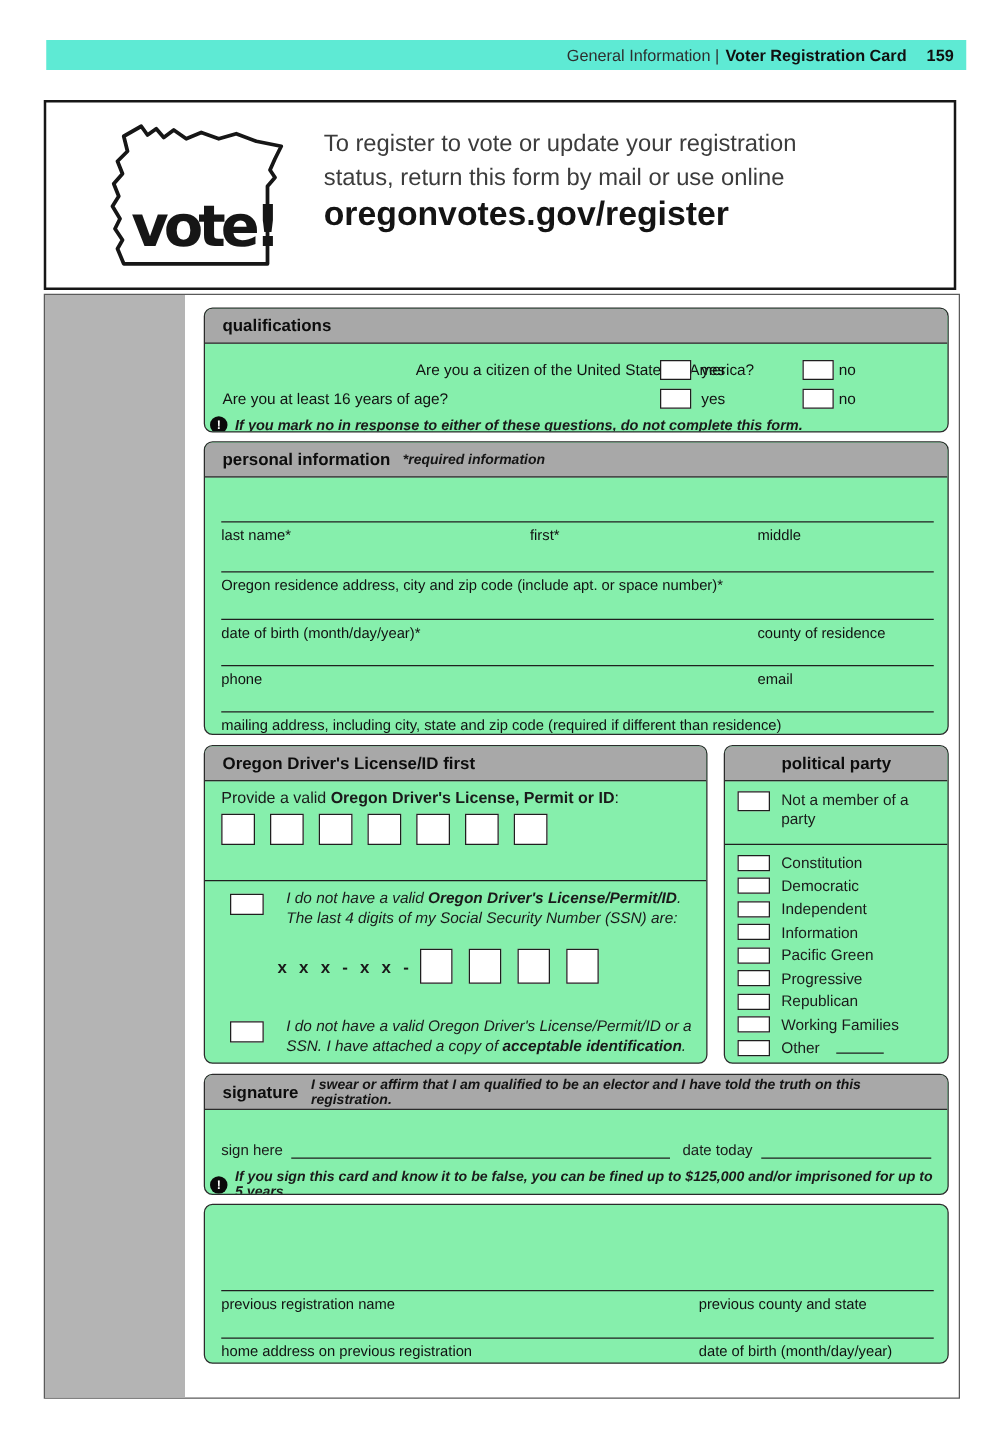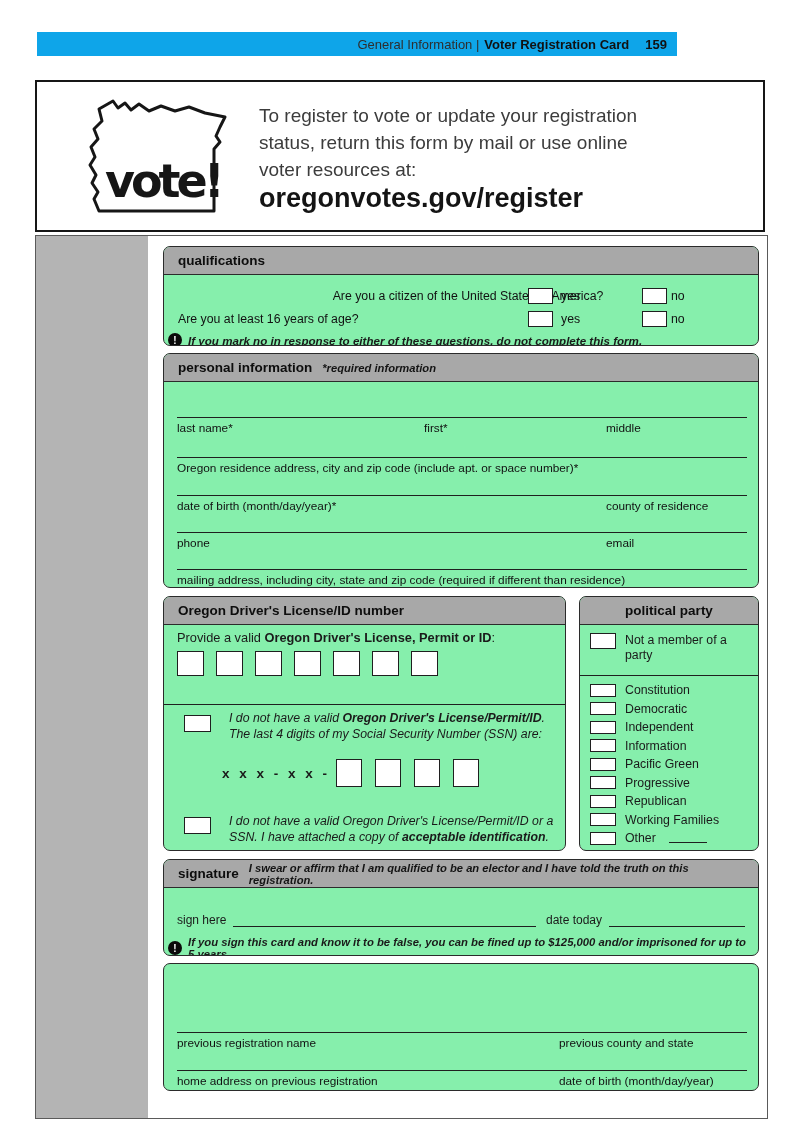--- a/index.html
+++ b/index.html
@@ -7,22 +7,22 @@
   body {
     width:800px; height:1147px; position:relative;
     font-family:"Liberation Sans","DejaVu Sans",sans-serif;
     color:#1a1a1a; overflow:hidden;
   }
   .b { font-weight:bold; }
   .bi { font-weight:bold; font-style:italic; }
 
   
   .top-band {
-    position:absolute; left:37px; top:32px; width:640px; height:24px;
-    background:#0ea5e9; display:flex; align-items:center; justify-content:flex-end;
+    position:absolute; left:37px; top:32px; width:736px; height:24px;
+    background:#5eead4; display:flex; align-items:center; justify-content:flex-end;
     padding-right:10px; font-size:13px; color:#2e2e2e;
   }
   .top-band .bold-part { font-weight:bold; color:#111; margin-left:5px; }
   .top-band .pagenum { font-weight:bold; color:#111; margin-left:16px; }
 
   
   .intro-box {
     position:absolute; left:35px; top:80px; width:730px; height:152px;
     background:#fff; border:2px solid #161616;
   }
@@ -121,21 +121,20 @@
 <div class="intro-box">
   <svg class="logo-svg" width="180" height="130" viewBox="0 0 180 130">
     <path d="M 40,8 L 45,15 L 52,10 L 58,17 L 66,11 L 76,18 L 88,13 L 102,18 L 116,14 L 132,20 L 152,24
          L 147,34 L 143,43 L 147,49 L 141,56 L 141,118 L 26,118
          L 21,106 L 25,99 L 19,90 L 23,82 L 17,72 L 22,64 L 18,54 L 25,46 L 21,36 L 29,28 L 26,16 Z" fill="#ffffff" stroke="#161616" stroke-width="3" stroke-linejoin="round"></path>
     <text x="32" y="104" font-family="DejaVu Sans, Liberation Sans, sans-serif" font-weight="bold" font-size="46" letter-spacing="-4" fill="#161616">vote!</text>
   </svg>
   <div class="intro-text">
     <div>To register to vote or update your registration</div>
     <div>status, return this form by mail or use online</div>
-    <div>voter resources at:</div>
     <div class="url">oregonvotes.gov/register</div>
   </div>
 </div>
 
 <div class="form-outer">
   <div class="left-col"></div>
 
   <div class="sec" id="sec-qual">
     <div class="sec-header">
       <span class="sec-title">qualifications</span>
@@ -189,21 +188,21 @@
       <span class="lbl" style="left:0;">phone</span>
       <span class="lbl" style="left:429px;">email</span>
     </div>
     <div class="frow" style="top:215px;">
       <span class="lbl" style="left:0;">mailing address, including city, state and zip code (required if different than residence)</span>
     </div>
   </div>
 
   <div class="sec" id="sec-license">
     <div class="sec-header">
-      <span class="sec-title">Oregon Driver's License/ID number</span>
+      <span class="sec-title">Oregon Driver's License/ID first</span>
     </div>
     <div class="provide-line">
       <span>Provide a valid </span><span class="b">Oregon Driver's License, Permit or ID</span><span>:</span>
     </div>
     <div class="char-row">
       <span class="cb-sq"></span>
       <span class="cb-sq"></span>
       <span class="cb-sq"></span>
       <span class="cb-sq"></span>
       <span class="cb-sq"></span>

